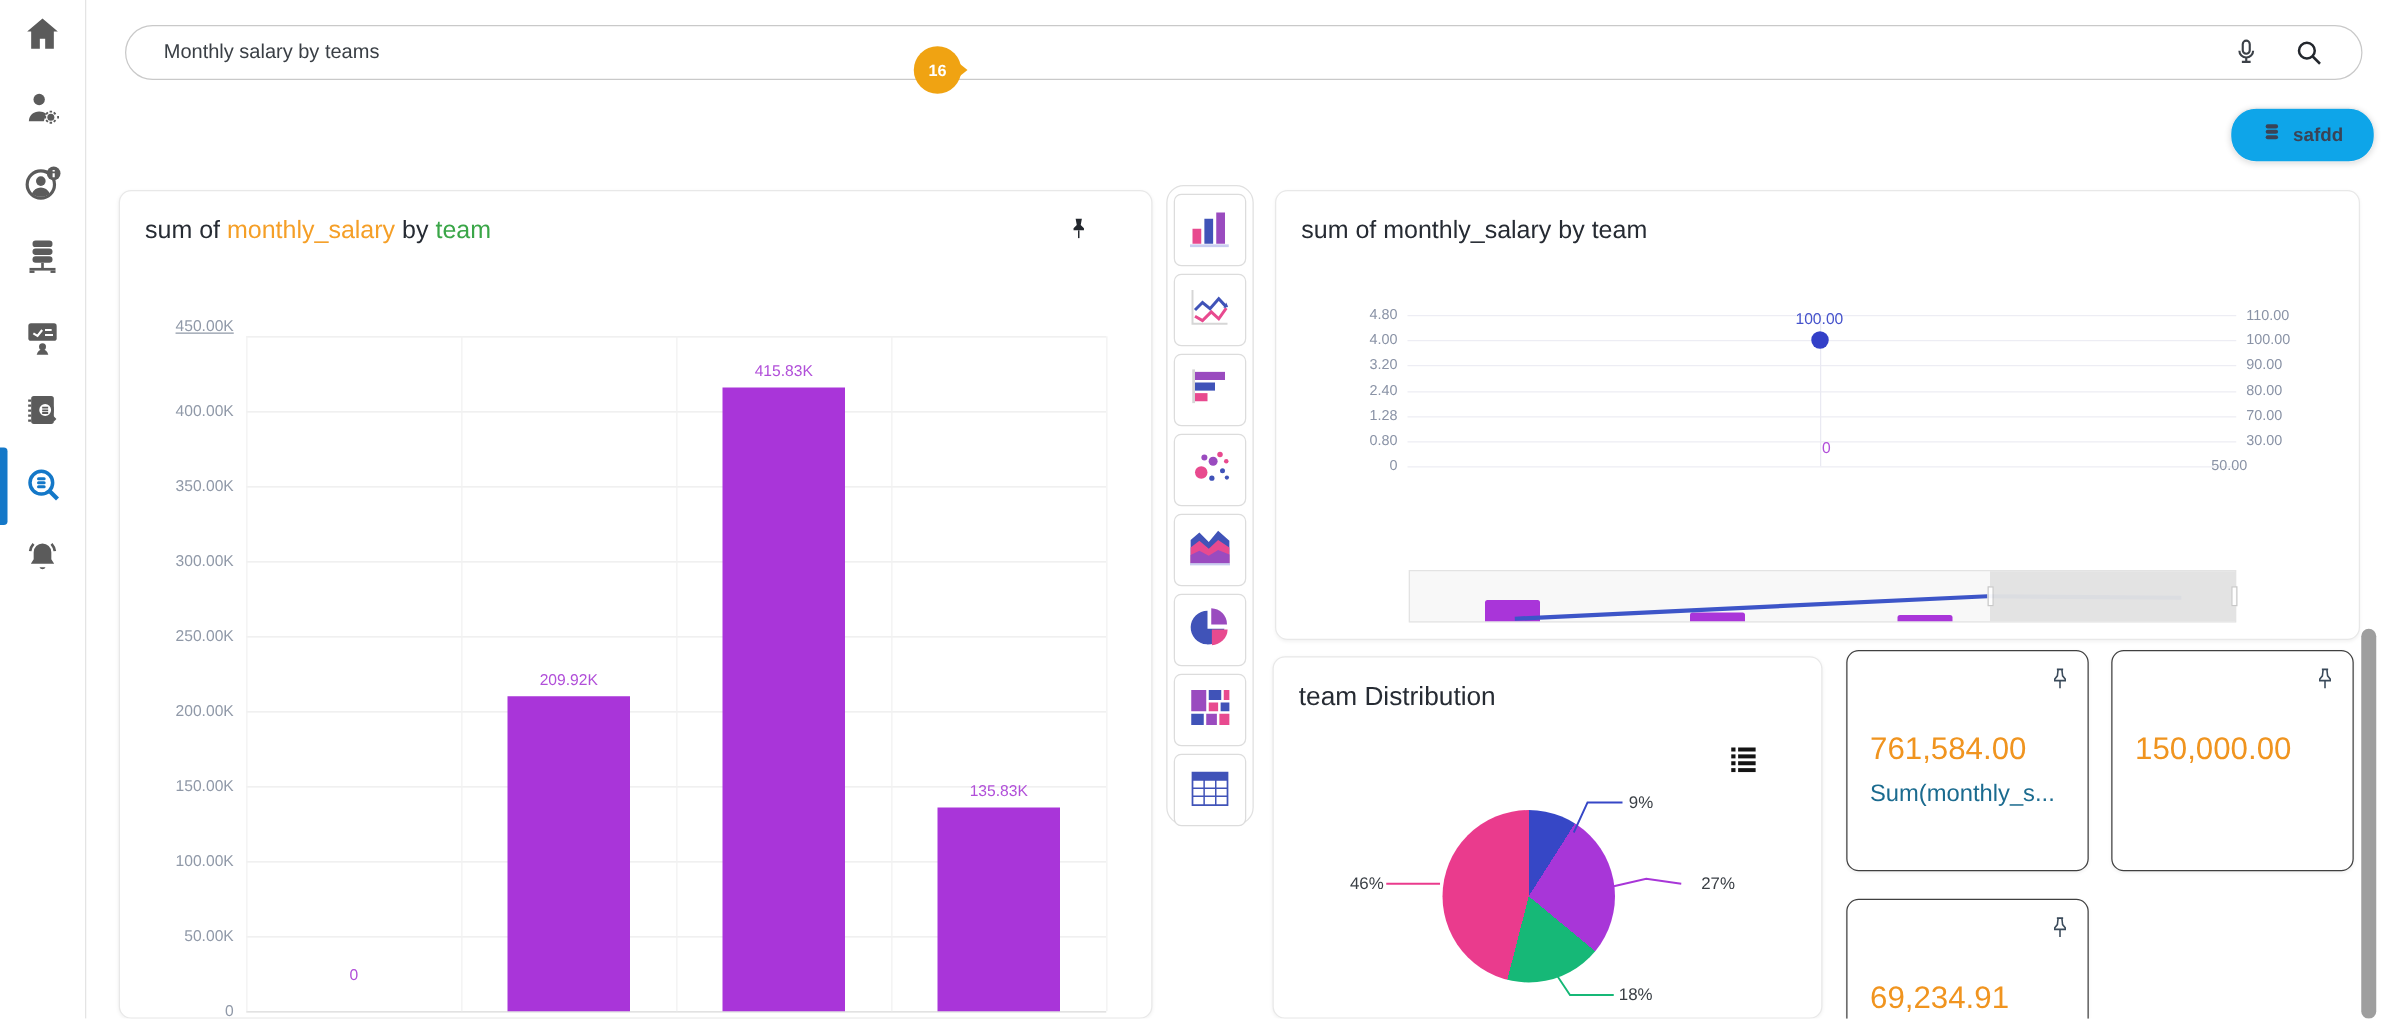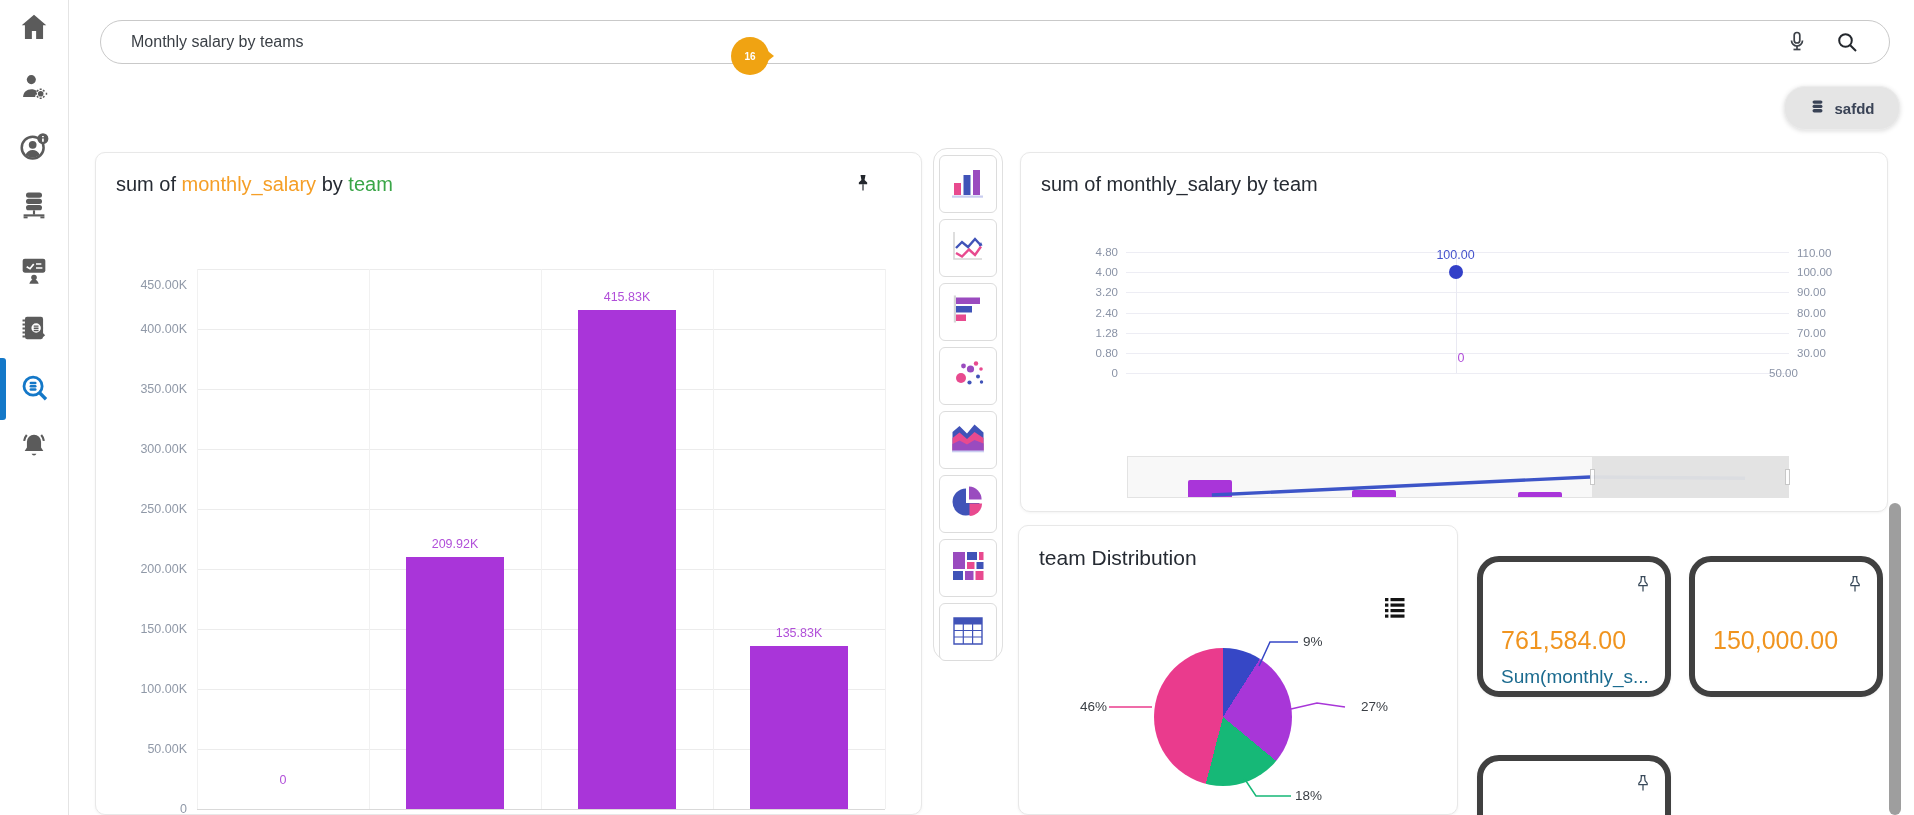--- a/index.html
+++ b/index.html
@@ -10,24 +10,24 @@
   .side-item{position:absolute;left:14px;width:40px;height:40px;display:flex;align-items:center;justify-content:center;cursor:pointer;}
   .side-item svg{width:32px;height:32px;}
   #active-bar{position:absolute;left:0;top:358px;width:6px;height:62px;background:#1478c8;border-radius:0 3px 3px 0;}
   
   #search-pill{position:absolute;left:100px;top:20px;width:1790px;height:44px;border:1.5px solid #c9c9c9;border-radius:24px;background:#fff;box-sizing:border-box;}
   #search-input{position:absolute;left:28px;top:3px;width:1550px;height:34px;border:none;outline:none;font-size:16px;color:#3a3f45;font-family:"Liberation Sans",sans-serif;background:transparent;}
   #pill-icons{position:absolute;right:30px;top:9px;display:flex;gap:26px;}
   #pill-icons .pic{width:24px;height:24px;cursor:pointer;}
   
   #report-btn{position:absolute;left:782px;top:29px;width:430px;height:64px;background:#077d07;border:3px solid #e8980f;box-sizing:border-box;color:#e3f3d6;font-size:16.5px;display:flex;align-items:center;justify-content:center;cursor:pointer;}
-  #step-badge{position:absolute;left:731px;top:37px;width:38px;height:38px;background:#f0a312;border-radius:50%;color:#fff;font-size:10px;font-weight:bold;display:flex;align-items:center;justify-content:center;z-index:5;}
+  #step-badge{position:absolute;left:731px;top:37px;width:38px;height:38px;background:#f0a312;border-radius:50%;color:#fff;font-size:13px;font-weight:bold;display:flex;align-items:center;justify-content:center;z-index:5;}
   #step-badge:after{content:"";position:absolute;right:-13px;top:11px;border:8px solid transparent;border-left:10px solid #f0a312;}
   
-  #dataset-chip{position:absolute;left:1784px;top:86px;width:114px;height:42px;background:#e5e5e5;border:1px solid #ececec;border-radius:21px;box-shadow:0 1px 5px rgba(0,0,0,.14);display:flex;align-items:center;justify-content:center;gap:8px;cursor:pointer;}
+  #dataset-chip{position:absolute;left:1784px;top:86px;width:114px;height:42px;background:#0ea5e9;border:1px solid #ececec;border-radius:21px;box-shadow:0 1px 5px rgba(0,0,0,.14);display:flex;align-items:center;justify-content:center;gap:8px;cursor:pointer;}
   #dataset-chip span.lbl{font-size:15px;font-weight:bold;color:#3a4356;}
   
   .panel{position:absolute;background:#fff;border:1px solid #e8e8e8;border-radius:10px;box-shadow:0 1px 3px rgba(0,0,0,.05);box-sizing:border-box;}
   #bar-panel{left:95px;top:152px;width:827px;height:663px;}
   #scatter-panel{left:1020px;top:152px;width:868px;height:360px;}
   #pie-panel{left:1018px;top:525px;width:440px;height:290px;}
   .panel-title{position:absolute;left:20px;top:20px;font-size:20px;color:#262b33;}
   .c-orange{color:#f59f27;} .c-green{color:#3aa648;} .c-dark{color:#262b33;}
   
   .gridline-h{position:absolute;height:1px;background:#ececec;}
@@ -44,21 +44,21 @@
   #minimap{position:absolute;left:106px;top:303px;width:662px;height:42px;background:#f8f8f8;border:1px solid #e3e3e3;box-sizing:border-box;}
   .mini-bar{position:absolute;background:#a935d9;border-radius:2px 2px 0 0;bottom:0;}
   #brush{position:absolute;top:0;height:40px;background:#e2e2e2;opacity:.92;cursor:grab;}
   .brush-handle{position:absolute;top:12px;width:5px;height:16px;background:#fff;border:1px solid #c4c4c4;box-sizing:border-box;}
   
   #pie-circle{position:absolute;left:135px;top:122px;width:138px;height:138px;border-radius:50%;}
   .pie-label{position:absolute;font-size:13.5px;color:#3a3f45;}
   #list-icon{position:absolute;left:365px;top:70px;width:22px;height:22px;cursor:pointer;}
   
   #cards{position:absolute;left:1477px;top:520px;width:406px;height:400px;display:grid;grid-template-columns:194px 194px;grid-auto-rows:177px;column-gap:18px;row-gap:22px;}
-  .mcard{position:relative;background:#fff;border:6px solid #404040;border-radius:22px;box-shadow:0 1px 3px rgba(0,0,0,.06);margin-top:36px;}
+  .mcard{position:relative;background:#fff;border:1px solid #404040;border-radius:10px;box-shadow:0 1px 3px rgba(0,0,0,.06);}
   .mcard .val{position:absolute;left:18px;top:64px;font-size:25px;color:#f0941f;}
   .mcard .lab{position:absolute;left:18px;top:104px;font-size:19px;color:#1b6b8f;}
   .mcard .pin{position:absolute;right:12px;top:12px;width:20px;height:20px;cursor:pointer;}
   
   #type-selector{position:absolute;left:933px;top:148px;width:70px;height:512px;border:1px solid #e0e0e0;border-radius:14px;background:#fff;box-sizing:border-box;padding-top:6px;}
   .type-box{width:56px;height:56px;margin:0 auto 6px auto;border:1px solid #dcdcdc;border-radius:6px;display:flex;align-items:center;justify-content:center;cursor:pointer;background:#fff;}
   .type-box svg{width:40px;height:40px;}
   
   #scrollbar-thumb{position:absolute;left:1889px;top:503px;width:12px;height:312px;background:#9e9e9e;border-radius:6px;cursor:pointer;}
   #panel-pin{position:absolute;left:757px;top:20px;width:20px;height:20px;cursor:pointer;}
@@ -205,21 +205,21 @@
         <div class="ytick" style="left: 21px; top: 409px;">200.00K</div>
         <div class="gridline-h" style="left: 101px; top: 356px; width: 688px;"></div>
         <div class="ytick" style="left: 21px; top: 349px;">250.00K</div>
         <div class="gridline-h" style="left: 101px; top: 296px; width: 688px;"></div>
         <div class="ytick" style="left: 21px; top: 289px;">300.00K</div>
         <div class="gridline-h" style="left: 101px; top: 236px; width: 688px;"></div>
         <div class="ytick" style="left: 21px; top: 229px;">350.00K</div>
         <div class="gridline-h" style="left: 101px; top: 176px; width: 688px;"></div>
         <div class="ytick" style="left: 21px; top: 169px;">400.00K</div>
         <div class="gridline-h" style="left: 101px; top: 116px; width: 688px;"></div>
-        <div class="ytick" style="left: 21px; top: 125px;">450.00K</div>
+        <div class="ytick" style="left: 21px; top: 101px; text-decoration: underline;">450.00K</div>
         <div class="gridline-h" style="left: 101px; top: 656px; width: 688px; background: rgb(217, 217, 217);"></div>
         <div class="gridline-v" style="left: 101px; top: 116px; height: 540px;"></div>
         <div class="gridline-v" style="left: 273px; top: 116px; height: 540px;"></div>
         <div class="gridline-v" style="left: 445px; top: 116px; height: 540px;"></div>
         <div class="gridline-v" style="left: 617px; top: 116px; height: 540px;"></div>
         <div class="gridline-v" style="left: 789px; top: 116px; height: 540px;"></div>
         <div class="bar-label" style="left: 142px; top: 620px; color: rgb(177, 79, 217);">0</div>
         <div class="bar" style="left: 310px; top: 404px; width: 98px; height: 252px; background: rgb(169, 53, 217);"></div>
         <div class="bar-label" style="left: 314px; top: 384px; color: rgb(177, 79, 217);">209.92K</div>
         <div class="bar" style="left: 482px; top: 157px; width: 98px; height: 499px; background: rgb(169, 53, 217);"></div>

